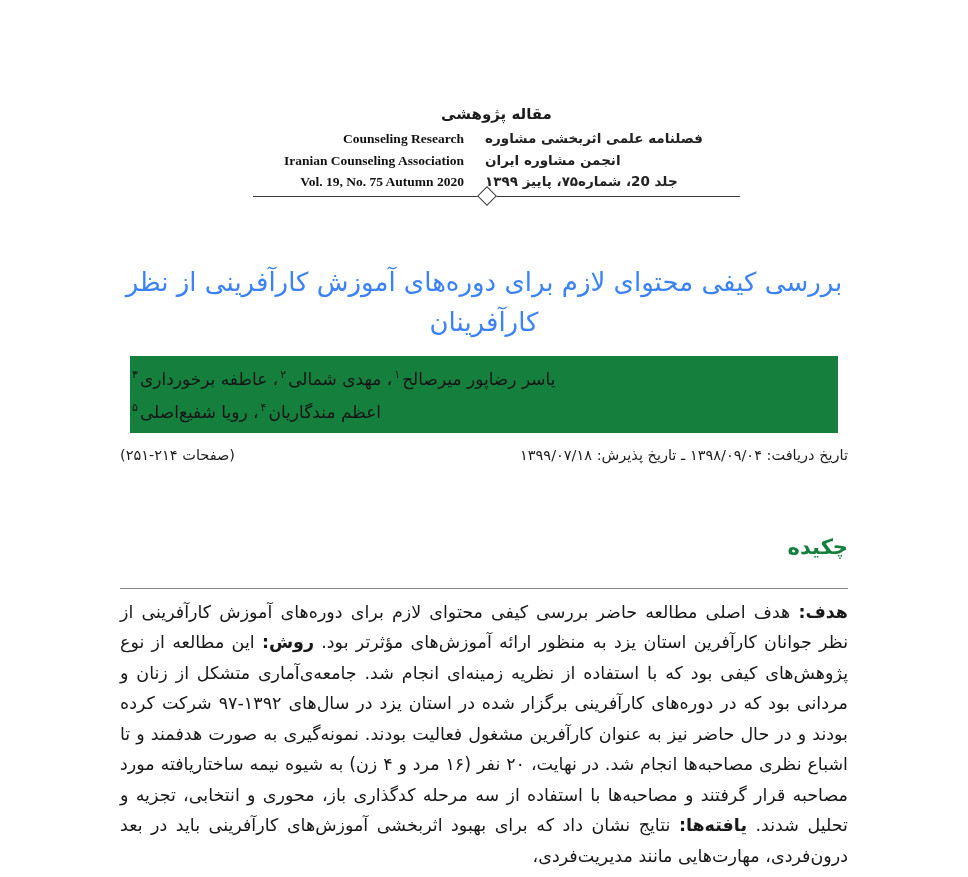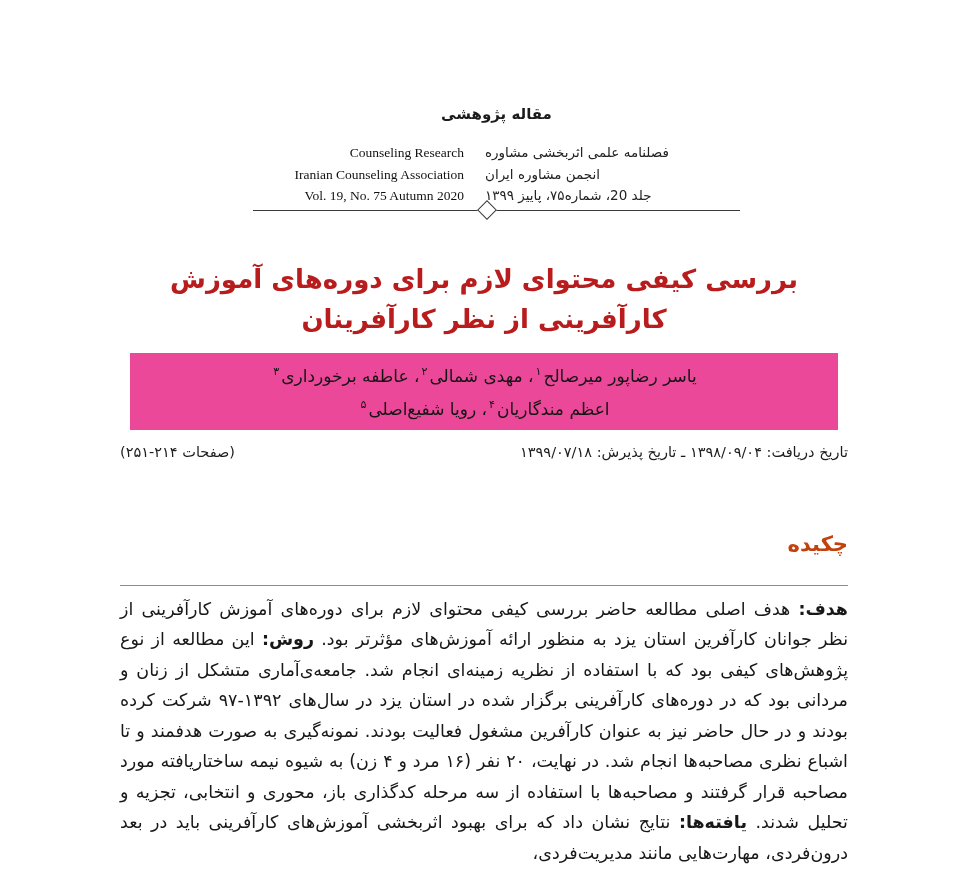--- a/index.html
+++ b/index.html
@@ -19,21 +19,22 @@
   }
   .article-type {
     text-align: center;
     font-size: 15px;
     font-weight: bold;
     direction: rtl;
     line-height: 22px;
   }
   .header-cols {
     display: flex;
-    margin-top: 17px;
+    margin-top: 3px;
+    font-weight: bold;
   }
   .col-en {
     width: 211px;
     text-align: right;
     font-family: "Liberation Serif", "DejaVu Serif", serif;
     font-size: 13.5px;
     line-height: 21.5px;
     color: #111;
   }
   .col-gap { width: 21px; }
@@ -61,32 +62,32 @@
     border: 1.4px solid #3a3a3a;
     transform: rotate(45deg);
   }
   
   .content {
     margin: 0 120px;
     width: 728px;
     direction: rtl;
   }
   .paper-title {
-    margin-top: 48px;
+    margin-top: 65px;
     text-align: center;
     font-size: 26px;
-    font-weight: bold;
+    font-weight: normal;
     line-height: 40px;
-    color: #b91c1c;
+    color: #3b82f6;
     letter-spacing: -0.2px;
   }
   .authors-box {
     margin: 14px 10px 0 10px;
-    background: #ec4899;
-    text-align: center;
+    background: #15803d;
+    text-align: left;
     font-size: 17px;
     line-height: 30px;
     padding: 4px 0 6px 0;
     color: #141414;
   }
   .authors-box sup {
     font-size: 11px;
     margin: 0 2px;
   }
   .dates-row {
@@ -96,21 +97,21 @@
     font-size: 14.5px;
     line-height: 25px;
     color: #1c1c1c;
   }
   .abstract-heading {
     margin-top: 62px;
     font-size: 21px;
     font-weight: bold;
     text-align: right;
     line-height: 34px;
-    color: #c2410c;
+    color: #15803d;
   }
   .abstract-divider {
     margin-top: 24px;
     border: none;
     border-top: 1px solid #8a8a8a;
     height: 0;
   }
   .abstract-text {
     margin-top: 2px;
     font-size: 17.5px;

